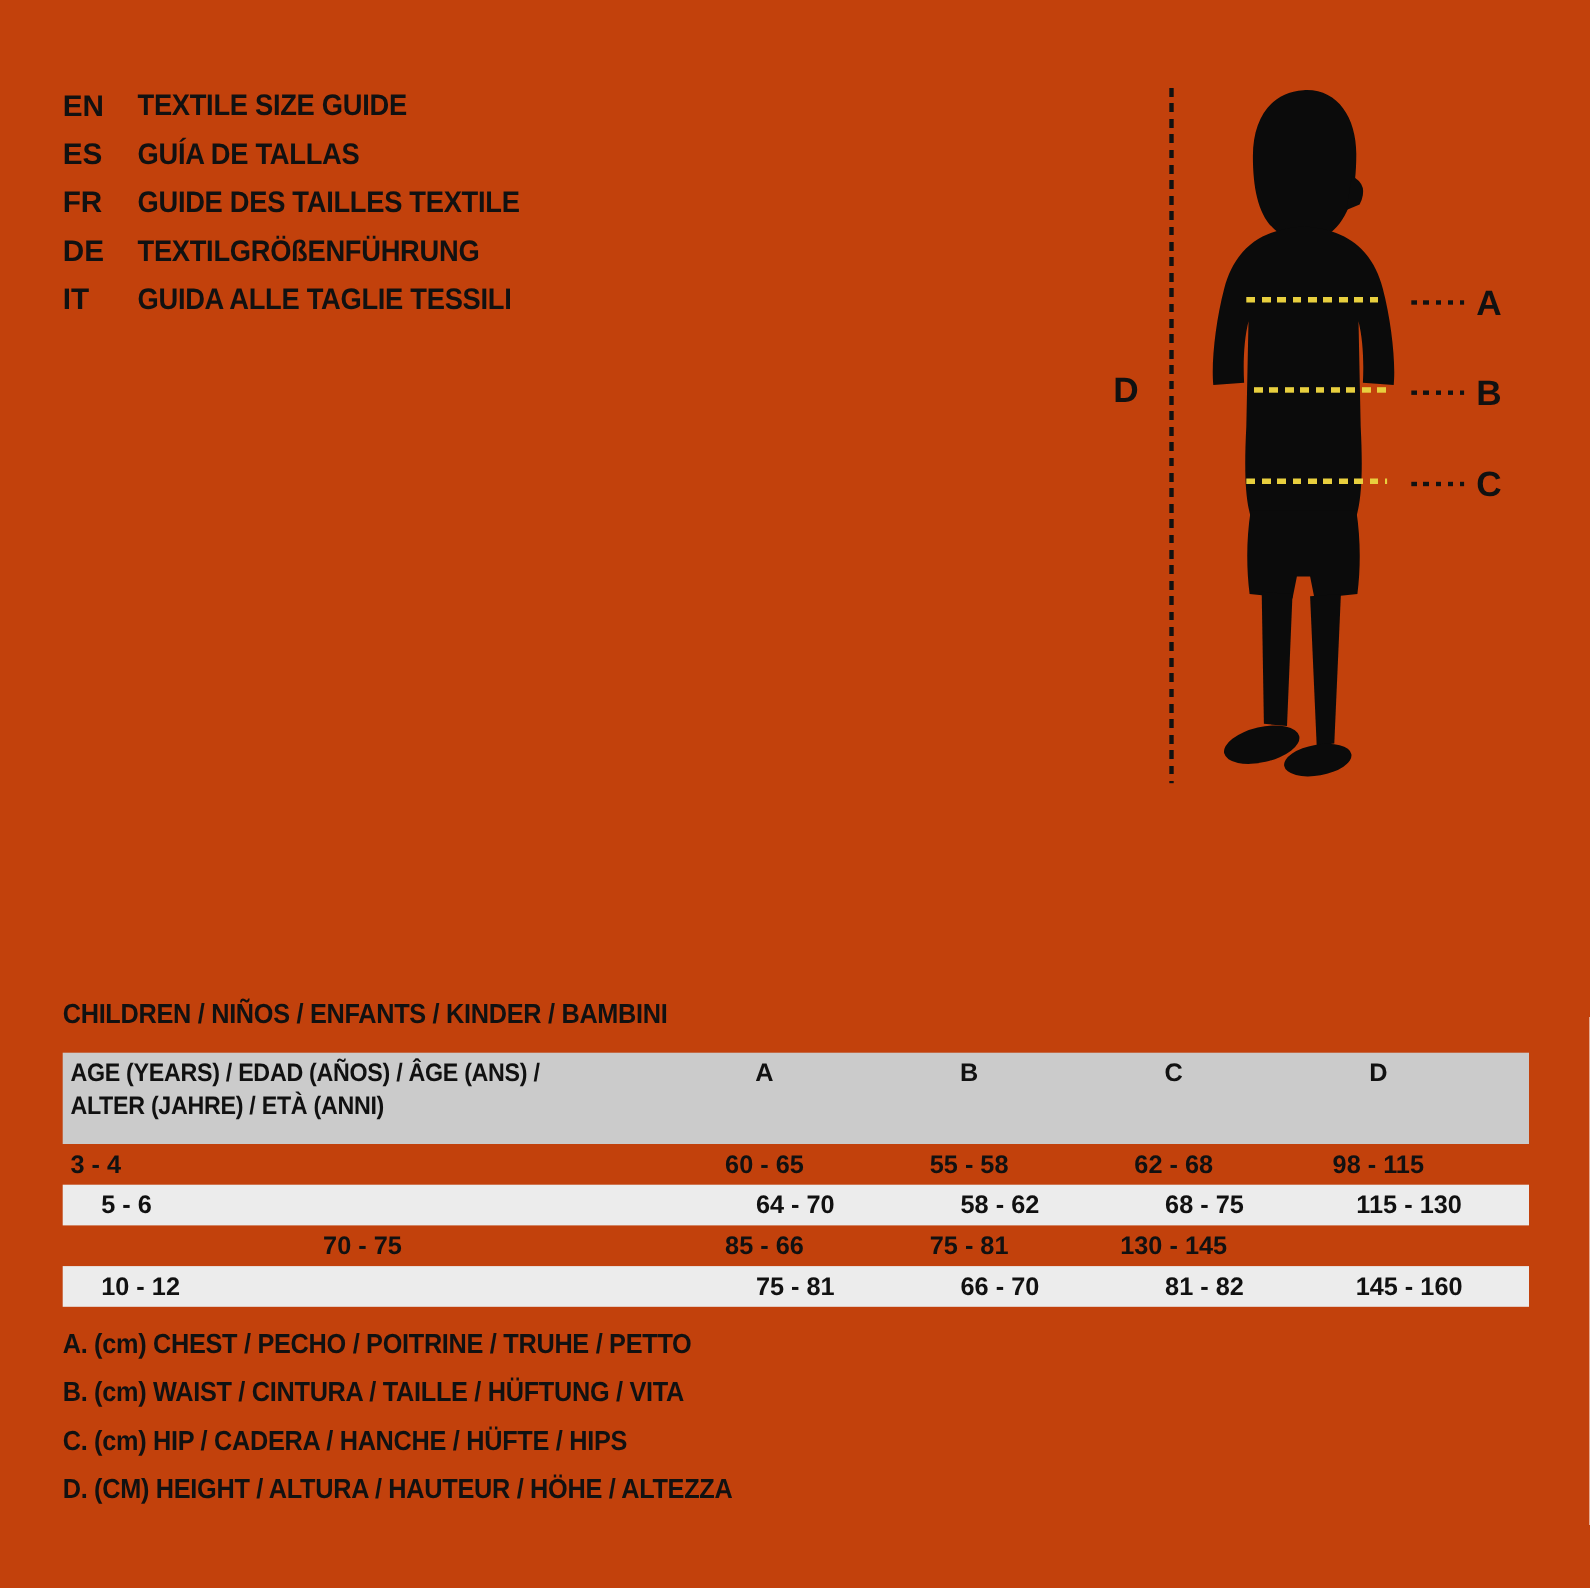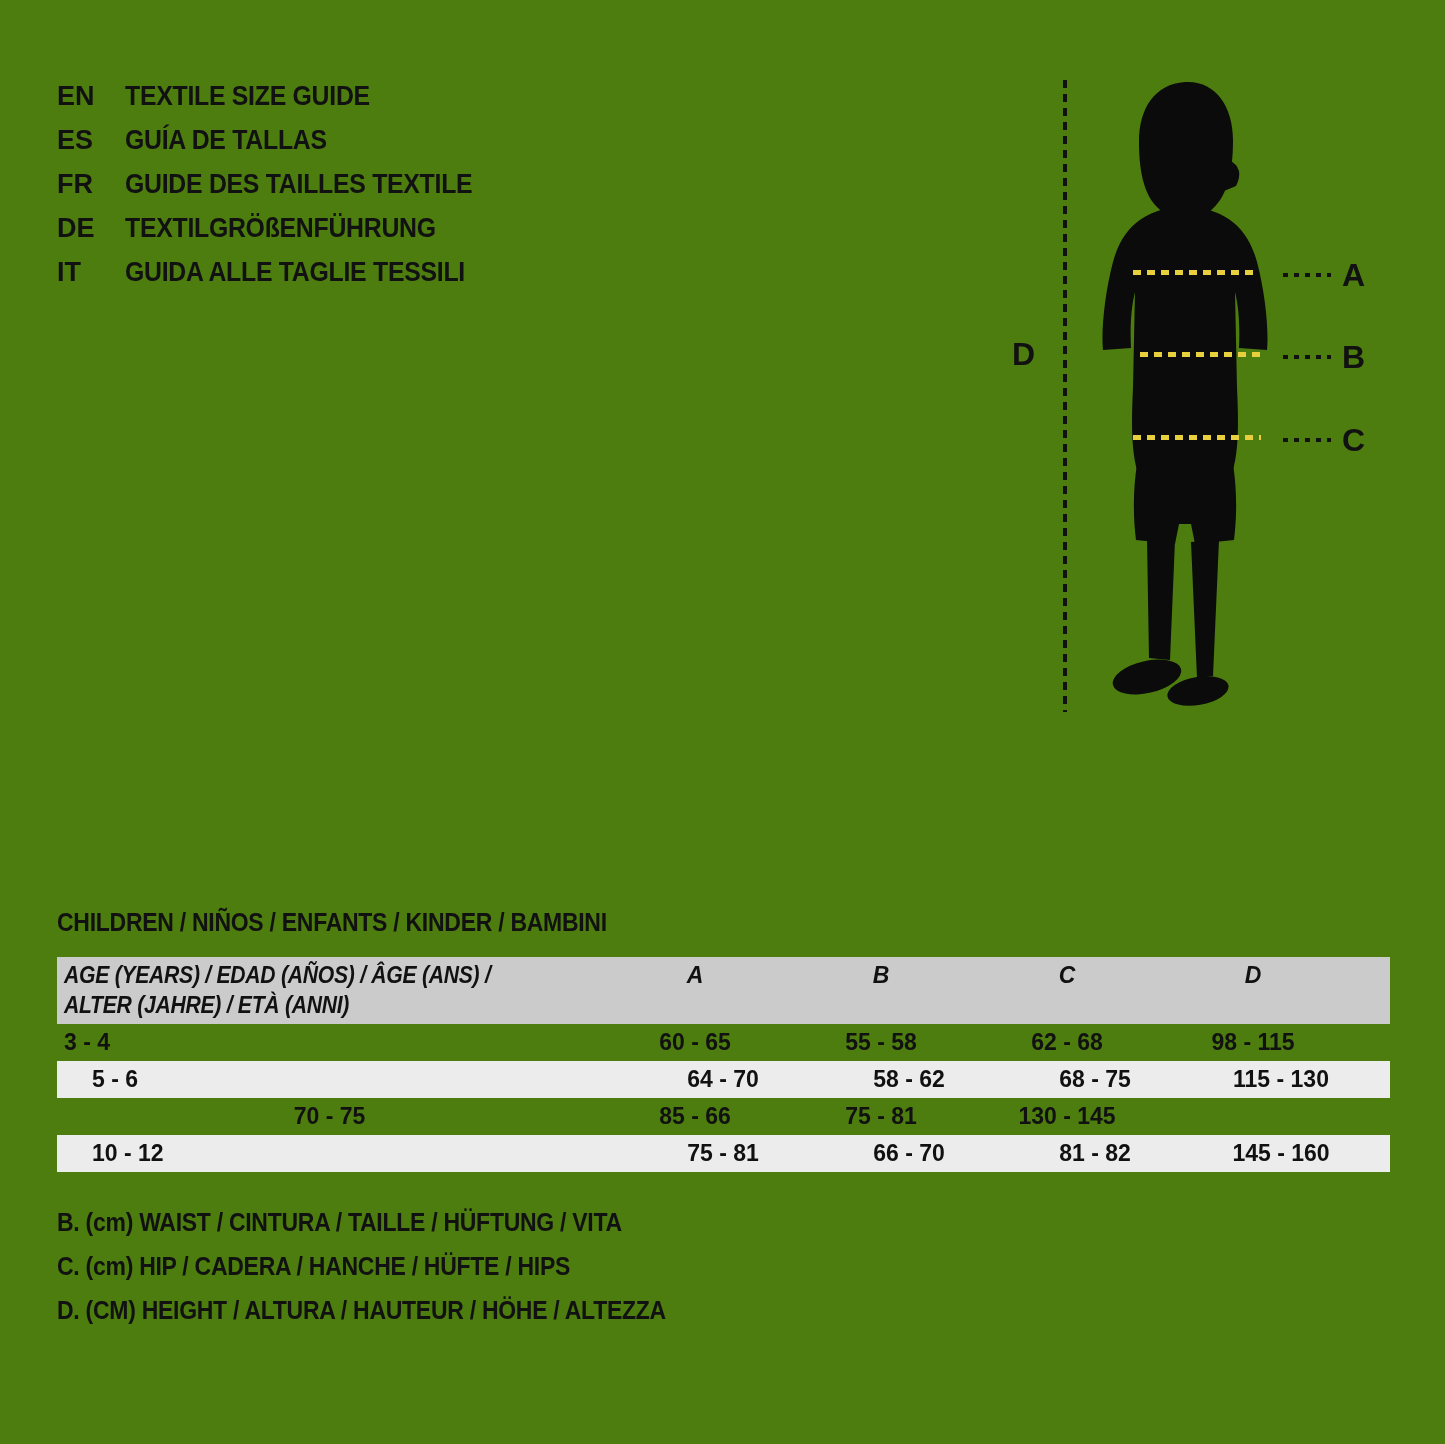--- a/index.html
+++ b/index.html
@@ -1,18 +1,18 @@
 <!DOCTYPE html>
 <html style="--ink: #111111; --header-bg: #cbcbcb; --row-alt-bg: #ececec; --dash-yellow: #e8cf3e;"><head>
 <meta charset="utf-8">
 <style>
   * { margin:0; padding:0; box-sizing:border-box; }
   html,body { background:#ffffff; }
   body { font-family:"Liberation Sans","DejaVu Sans",sans-serif; color:var(--ink,#111); }
-  .page { position:relative; width:1445px; height:1444px; background:#4d7c0f; overflow:hidden; }
+  .page { position:relative; width:1445px; height:1444px; background:#c2410c; overflow:hidden; }
 
   .cond { display:inline-block; transform:scaleX(0.92); transform-origin:0 50%; letter-spacing:-0.3px; }
 
   
   .langs { position:absolute; left:57px; top:74px; }
   .lang-row { display:flex; height:44px; align-items:center; font-size:27px; font-weight:700; }
   .lang-code { width:68px; }
 
   
   .category { position:absolute; left:57px; top:331px; font-size:30px; font-weight:800; white-space:nowrap; }
@@ -30,21 +30,21 @@
   .bdot { position:absolute; height:4px; width:48px; left:1283px;
           background:repeating-linear-gradient(90deg,var(--ink,#111) 0 5px,transparent 5px 11px); }
   .bdot-a { top:273px; } .bdot-b { top:355px; } .bdot-c { top:438px; }
   .mlabel { position:absolute; left:1342px; font-size:32px; font-weight:800; }
   .mlabel-a { top:257px; } .mlabel-b { top:339px; } .mlabel-c { top:422px; }
 
   
   .section-title { position:absolute; left:57px; top:908px; font-size:25px; font-weight:700; white-space:nowrap; }
   .size-table { position:absolute; left:57px; top:957px; width:1333px; font-weight:700; }
   .t-grid { display:grid; grid-template-columns:545px 186px 186px 186px 186px 44px; }
-  .t-head { background:var(--header-bg,#cbcbcb); min-height:66px; padding-top:3px; padding-bottom:4px;font-style:italic; }
+  .t-head { background:var(--header-bg,#cbcbcb); min-height:66px; padding-top:3px; padding-bottom:20px; }
   .t-head .age-cell { padding-left:7px; font-size:23px; line-height:30px; }
   .t-head .col-letter { font-size:23px; line-height:30px; text-align:center; }
   .t-row { height:37px; align-items:center; font-size:23px; }
   .t-row .age-cell { padding-left:7px; }
   .t-row .num-cell { text-align:center; }
   .t-row.alt { background:var(--row-alt-bg,#ececec);padding-left:28px; }
 
   
   .legend { position:absolute; left:57px; top:1200px; }
   .legend-line { height:44px; display:flex; align-items:center; font-size:25px; font-weight:700; white-space:nowrap; }
@@ -156,20 +156,23 @@
       <div class="num-cell">75 - 81</div>
       <div class="num-cell">66 - 70</div>
       <div class="num-cell">81 - 82</div>
       <div class="num-cell">145 - 160</div>
       <div></div>
     </div>
   </div>
 
   <div class="legend">
     <div class="legend-line">
+        <span class="cond">A. (cm) CHEST / PECHO / POITRINE / TRUHE / PETTO</span>
+      </div>
+    <div class="legend-line">
         <span class="cond">B. (cm) WAIST / CINTURA / TAILLE / HÜFTUNG / VITA</span>
       </div>
     <div class="legend-line">
         <span class="cond">C. (cm) HIP / CADERA / HANCHE / HÜFTE / HIPS</span>
       </div>
     <div class="legend-line">
         <span class="cond">D. (CM) HEIGHT / ALTURA / HAUTEUR / HÖHE / ALTEZZA</span>
       </div>
   </div>
 

